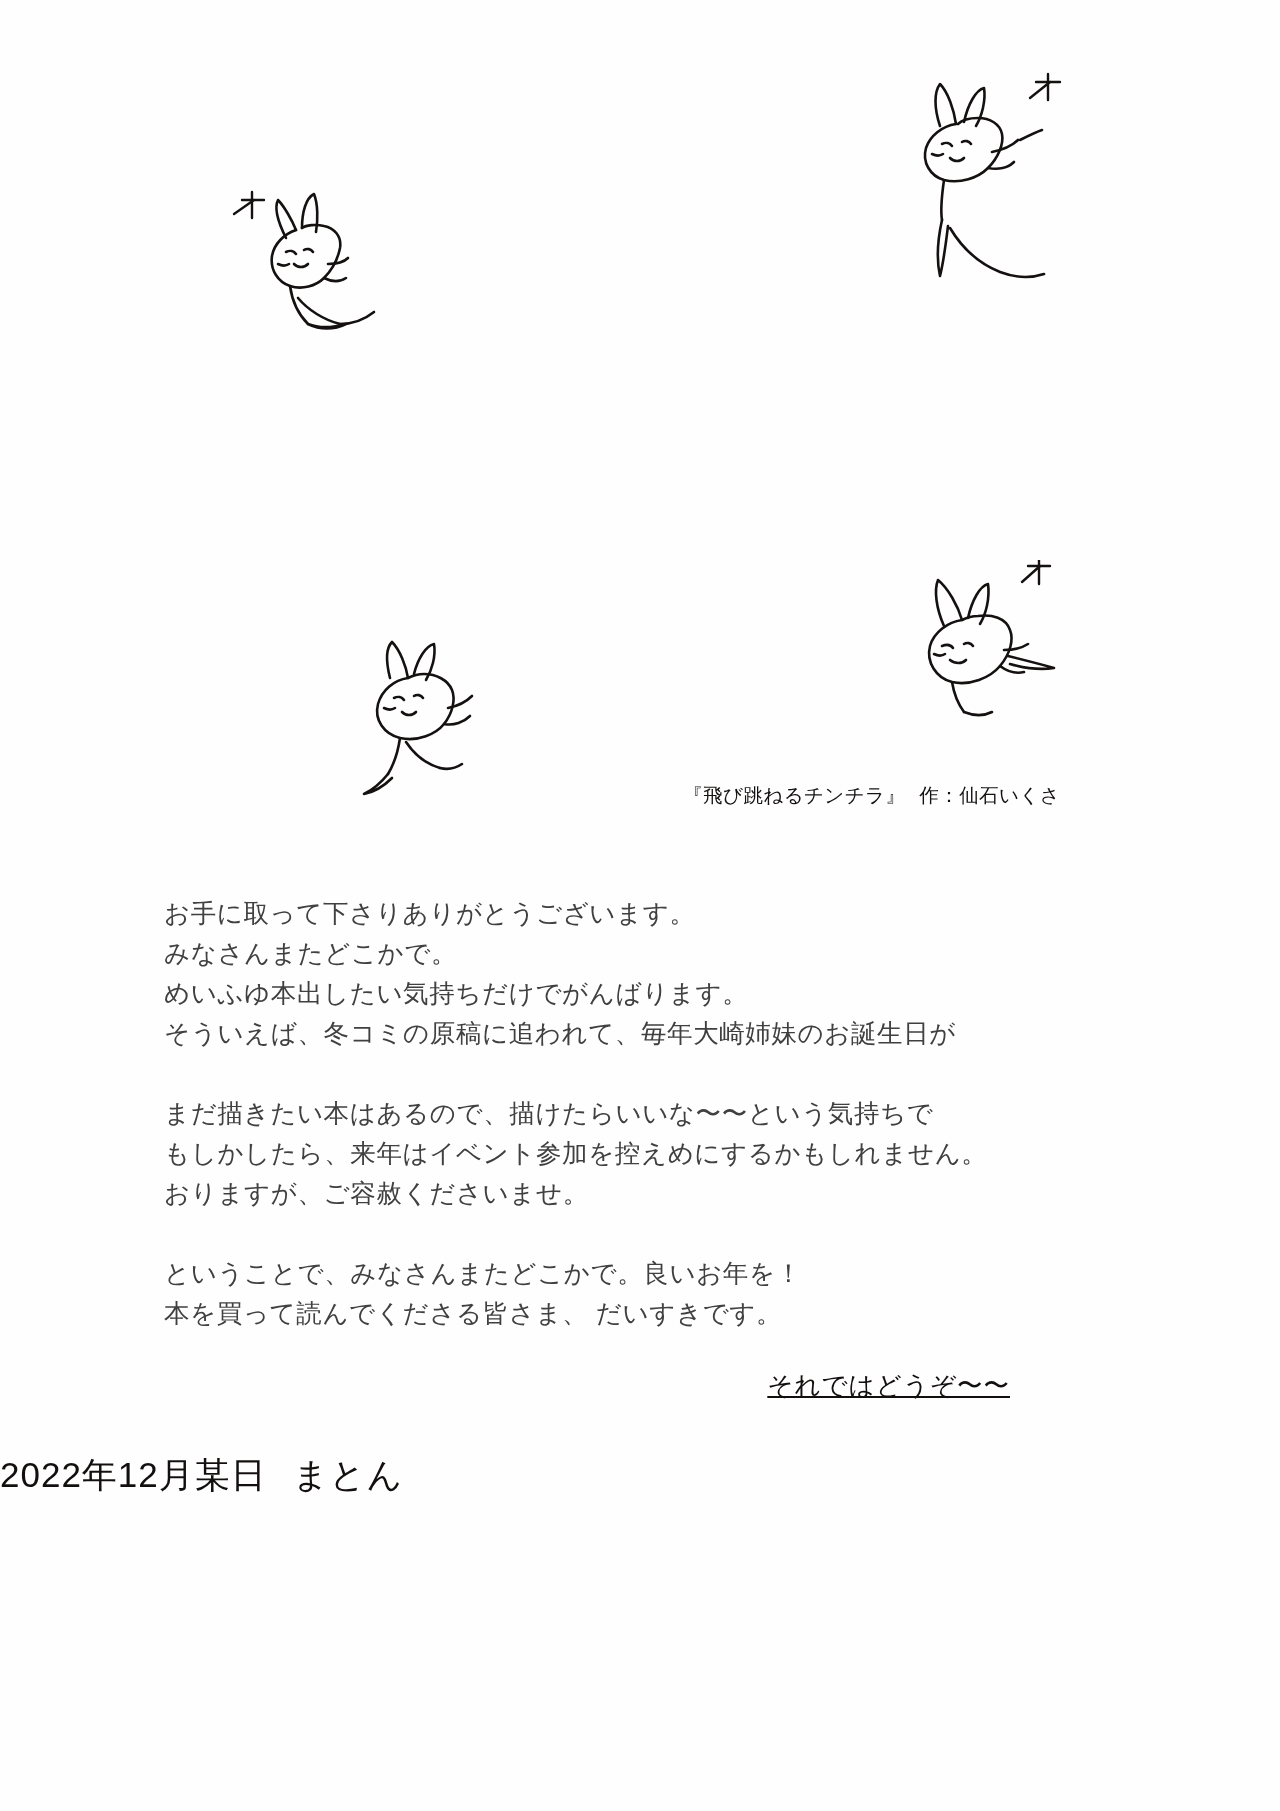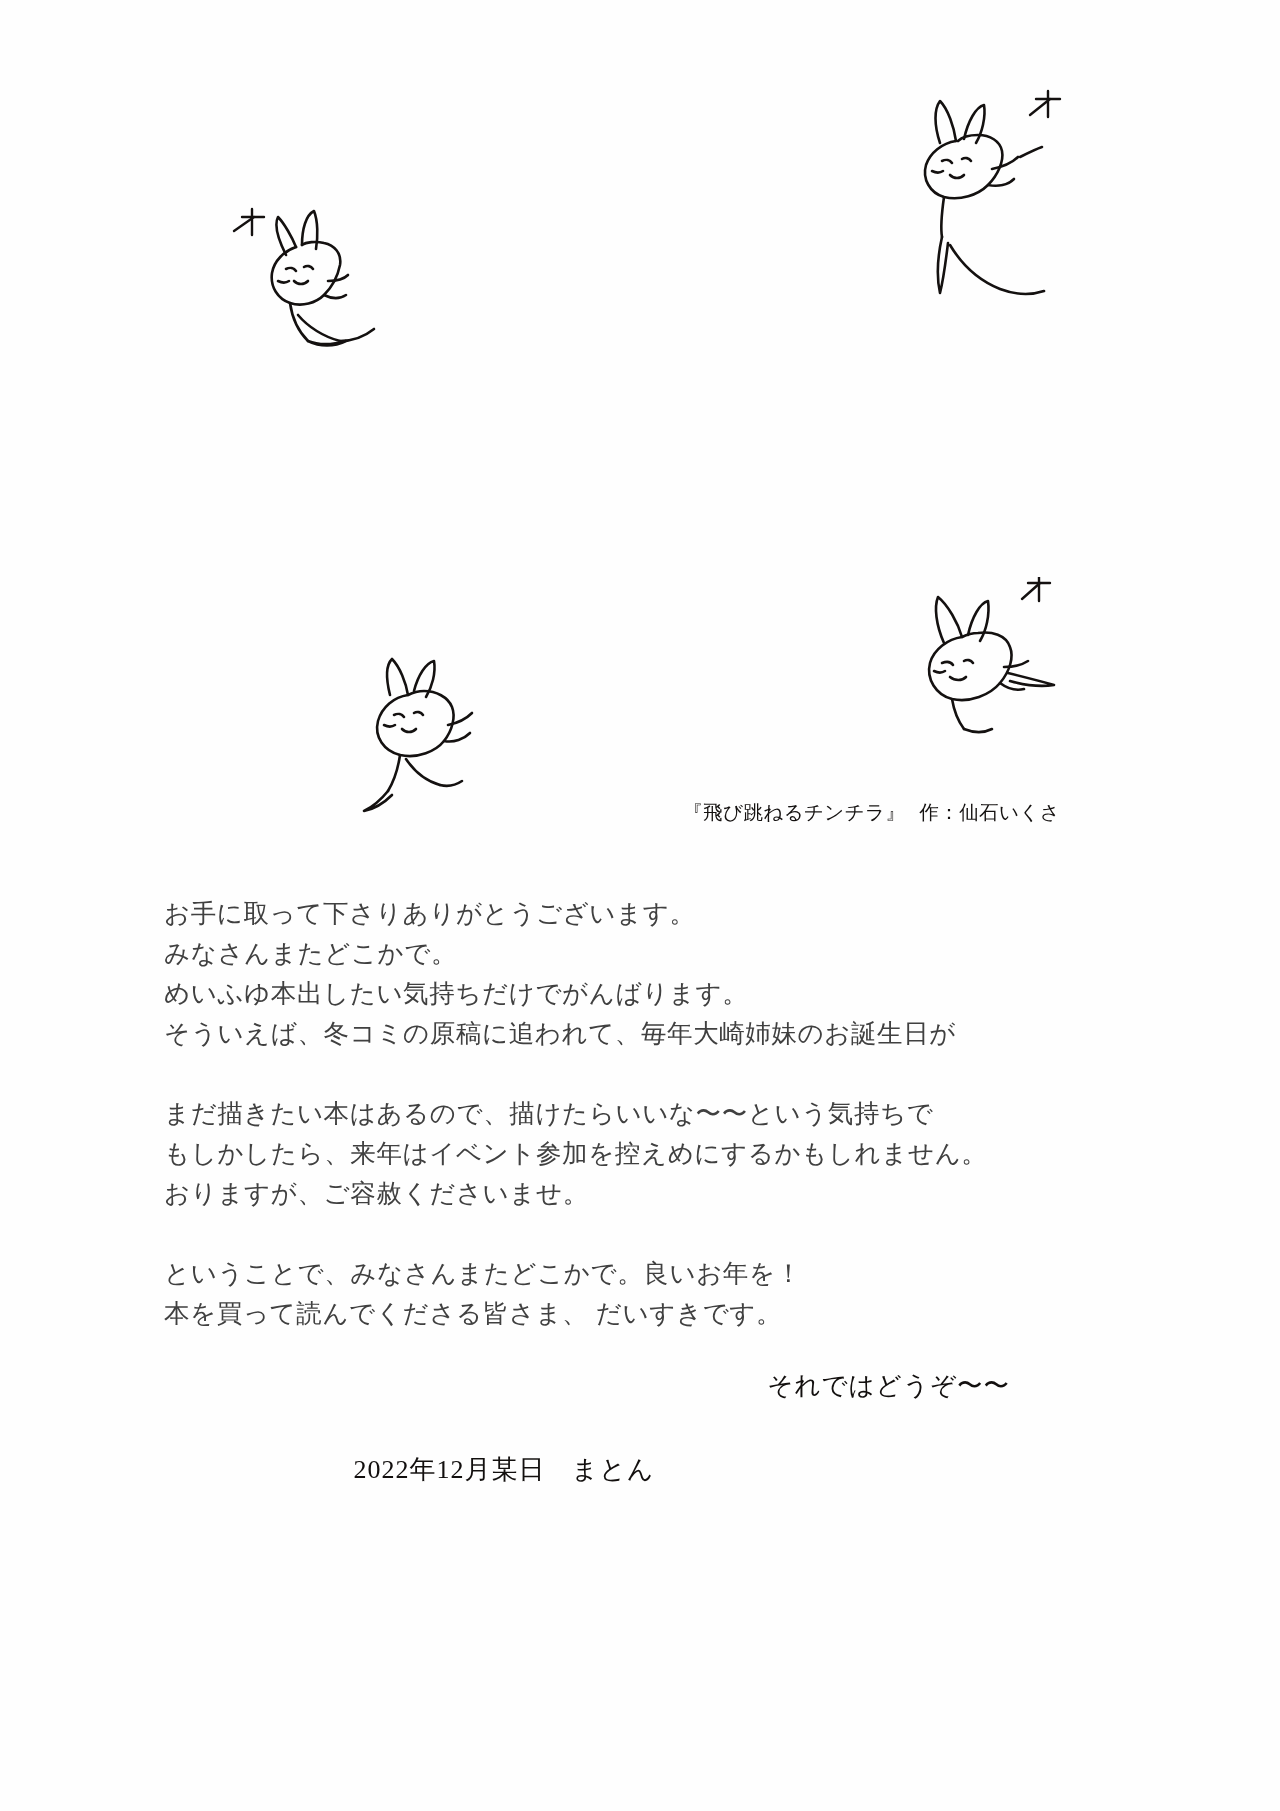--- a/index.html
+++ b/index.html
@@ -16,21 +16,21 @@
     width: 1280px;
     height: 1811px;
     background: #fefefe;
     overflow: hidden;
   }
 
   
   .illustration {
     position: absolute;
     left: 0;
-    top: 17px;
+    top: 0;
     width: 1280px;
     height: 830px;
   }
   .chinchilla {
     position: absolute;
   }
   .chin-1 { left: 228px; top: 178px; }
   .chin-2 { left: 880px; top: 70px; }
   .chin-3 { left: 352px; top: 630px; }
   .chin-4 { left: 900px; top: 560px; }
@@ -69,31 +69,31 @@
 
   .signoff {
     position: absolute;
     left: 0;
     top: 1368px;
     width: 1010px;
     text-align: right;
     font-size: 25.5px;
     letter-spacing: 1px;
     color: #120f0e;
+    text-decoration: underline;
   }
   .date-line {
     position: absolute;
     left: 0;
     top: 1452px;
     width: 1008px;
-    text-align: center;
-    font-size: 26px;
+    text-align: left;
+    font-size: 35px;
     letter-spacing: 1px;
     color: #120f0e;
-    font-family: Liberation Serif, serif;
   }
   .date-line .author {
     margin-left: 26px;
   }
 </style>
 </head>
 <body>
 
 <div class="page">
 

